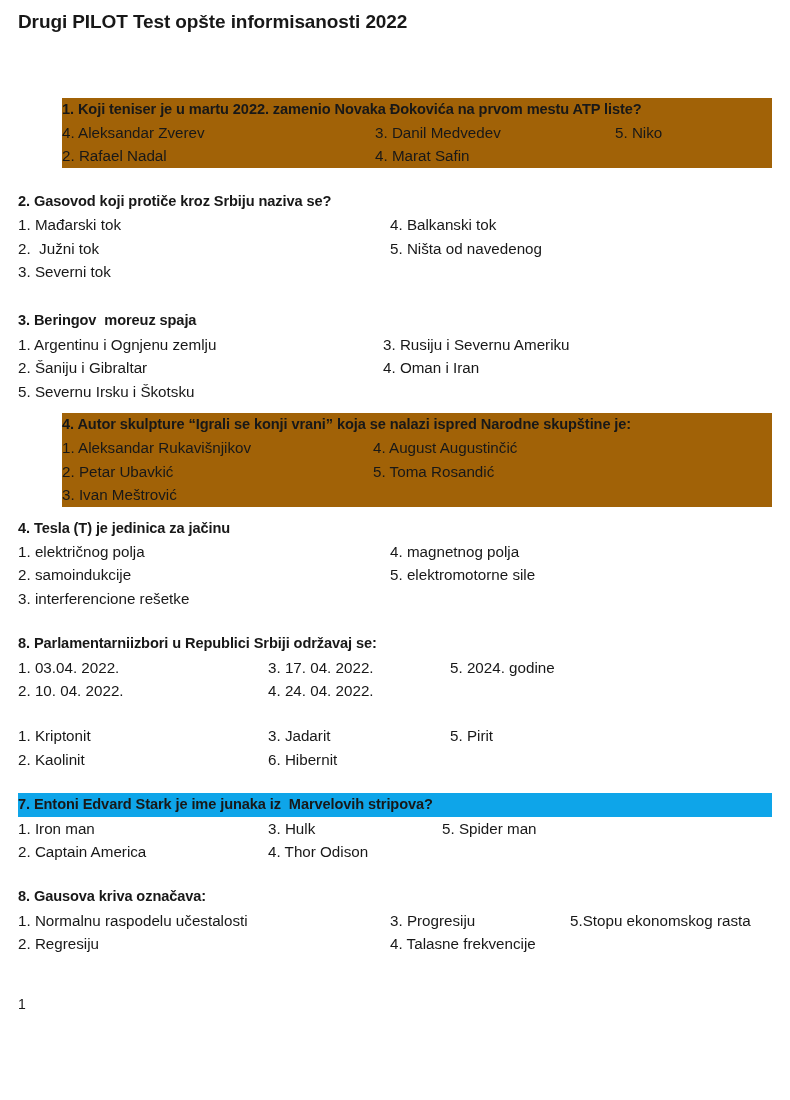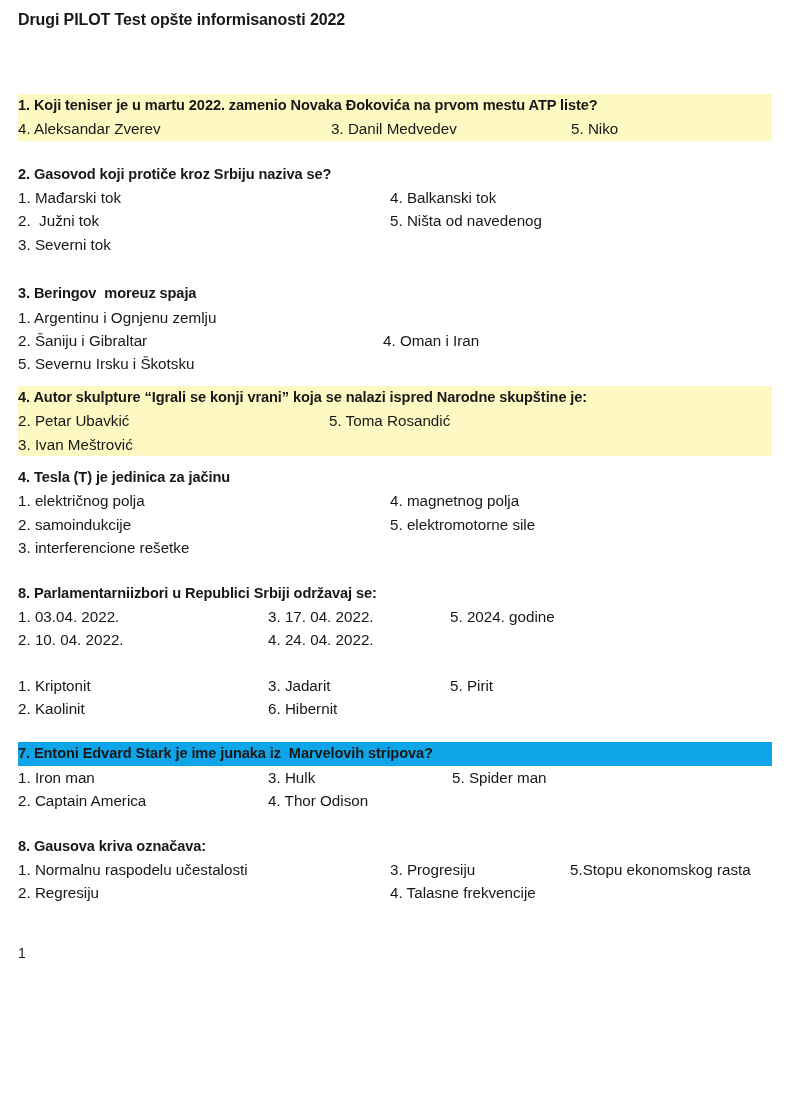--- a/index.html
+++ b/index.html
@@ -17,36 +17,37 @@
   .page {
     position: relative;
     width: 790px;
     height: 1100px;
     box-sizing: border-box;
     padding: 0 18px 0 18px;
     background: #ffffff;
     overflow: hidden;
   }
   .doc-title {
-    font-size: 16px;
+    font-size: 19px;
     font-weight: bold;
     letter-spacing: -0.1px;
     padding-top: 10px;
     line-height: 1.3;
     white-space: pre;
   }
   .title-spacer { height: 63px; }
 
   .question-block {
     position: relative;
     margin-bottom: 0;
   }
   
   .question-block.shaded {
-    background: #fef9c3;
+    background: #a16207;
+    margin-left: 44px;
   }
   .q-heading {
     font-size: 14.6px;
     font-weight: bold;
     line-height: 23.4px;
     letter-spacing: -0.1px;
     white-space: pre-wrap;
   }
   .q-heading.shadeline {
     background: #0ea5e9;
@@ -87,20 +88,24 @@
 
   <div id="questions-root">
       <div class="question-block shaded">
         <div class="q-heading">1. Koji teniser je u martu 2022. zamenio Novaka Đokovića na prvom mestu ATP liste?</div>
         <div class="options">
           <div class="opt-row">
             <div class="opt" style="left: 0px;">4. Aleksandar Zverev</div>
             <div class="opt" style="left: 313px;">3. Danil Medvedev</div>
             <div class="opt" style="left: 553px;">5. Niko</div>
           </div>
+          <div class="opt-row">
+            <div class="opt" style="left: 0px;">2. Rafael Nadal</div>
+            <div class="opt" style="left: 313px;">4. Marat Safin</div>
+          </div>
         </div>
       </div>
       <div class="gap-md"></div>
       <div class="question-block">
         <div class="q-heading">2. Gasovod koji protiče kroz Srbiju naziva se?</div>
         <div class="options">
           <div class="opt-row">
             <div class="opt" style="left: 0px;">1. Mađarski tok</div>
             <div class="opt" style="left: 372px;">4. Balkanski tok</div>
           </div>
@@ -112,35 +117,40 @@
             <div class="opt" style="left: 0px;">3. Severni tok</div>
           </div>
         </div>
       </div>
       <div class="gap-lg"></div>
       <div class="question-block">
         <div class="q-heading">3. Beringov  moreuz spaja</div>
         <div class="options">
           <div class="opt-row">
             <div class="opt" style="left: 0px;">1. Argentinu i Ognjenu zemlju</div>
+            <div class="opt" style="left: 365px;">3. Rusiju i Severnu Ameriku</div>
           </div>
           <div class="opt-row">
             <div class="opt" style="left: 0px;">2. Šaniju i Gibraltar</div>
             <div class="opt" style="left: 365px;">4. Oman i Iran</div>
           </div>
           <div class="opt-row">
             <div class="opt" style="left: 0px;">5. Severnu Irsku i Škotsku</div>
           </div>
         </div>
       </div>
       <div class="gap-sm"></div>
       <div class="question-block shaded">
         <div class="q-heading">4. Autor skulpture “Igrali se konji vrani” koja se nalazi ispred Narodne skupštine je:</div>
         <div class="options">
           <div class="opt-row">
+            <div class="opt" style="left: 0px;">1. Aleksandar Rukavišnjikov</div>
+            <div class="opt" style="left: 311px;">4. August Augustinčić</div>
+          </div>
+          <div class="opt-row">
             <div class="opt" style="left: 0px;">2. Petar Ubavkić</div>
             <div class="opt" style="left: 311px;">5. Toma Rosandić</div>
           </div>
           <div class="opt-row">
             <div class="opt" style="left: 0px;">3. Ivan Meštrović</div>
           </div>
         </div>
       </div>
       <div class="gap-sm"></div>
       <div class="question-block">
@@ -188,21 +198,21 @@
           </div>
         </div>
       </div>
       <div class="gap-md"></div>
       <div class="question-block">
         <div class="q-heading shadeline">7. Entoni Edvard Stark je ime junaka iz  Marvelovih stripova?</div>
         <div class="options">
           <div class="opt-row">
             <div class="opt" style="left: 0px;">1. Iron man</div>
             <div class="opt" style="left: 250px;">3. Hulk</div>
-            <div class="opt" style="left: 434px; text-align: right;">5. Spider man</div>
+            <div class="opt" style="left: 424px; text-align: right;">5. Spider man</div>
           </div>
           <div class="opt-row">
             <div class="opt" style="left: 0px;">2. Captain America</div>
             <div class="opt" style="left: 250px;">4. Thor Odison</div>
           </div>
         </div>
       </div>
       <div class="gap-md"></div>
       <div class="question-block">
         <div class="q-heading">8. Gausova kriva označava:</div>

